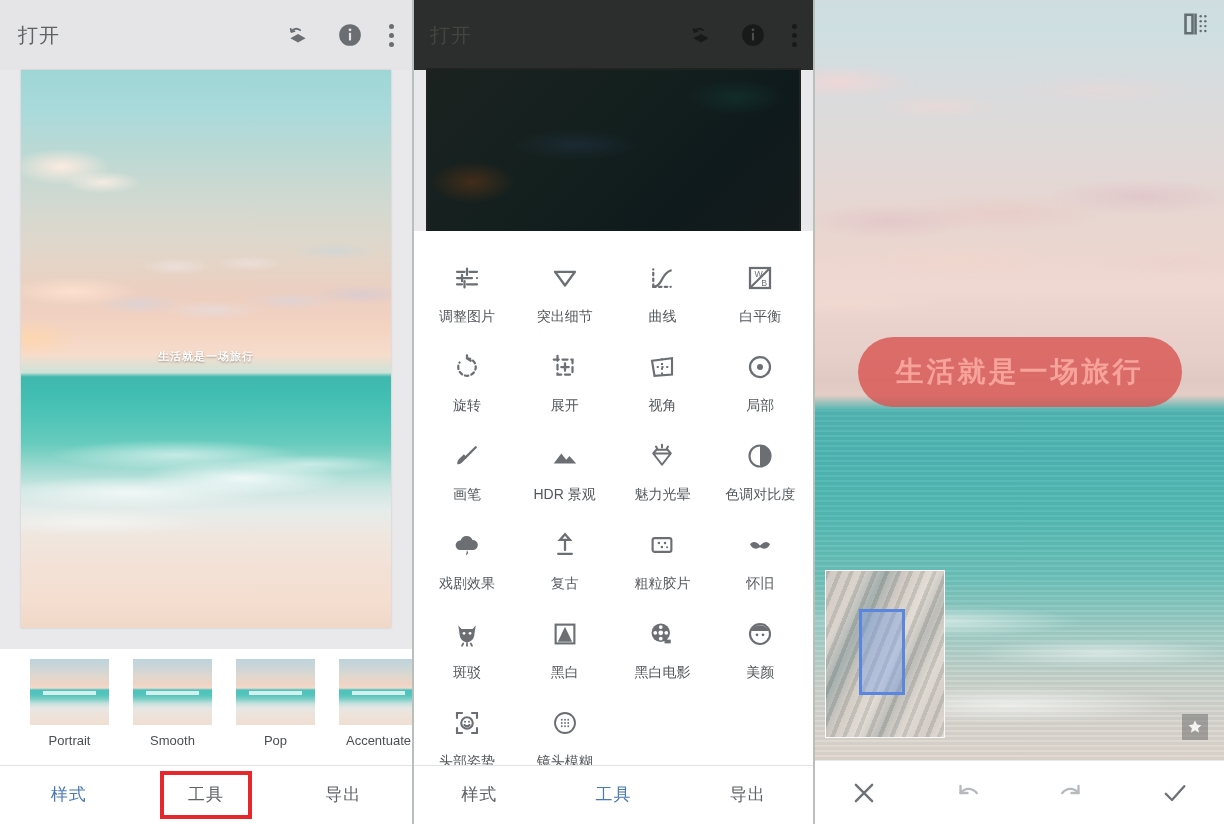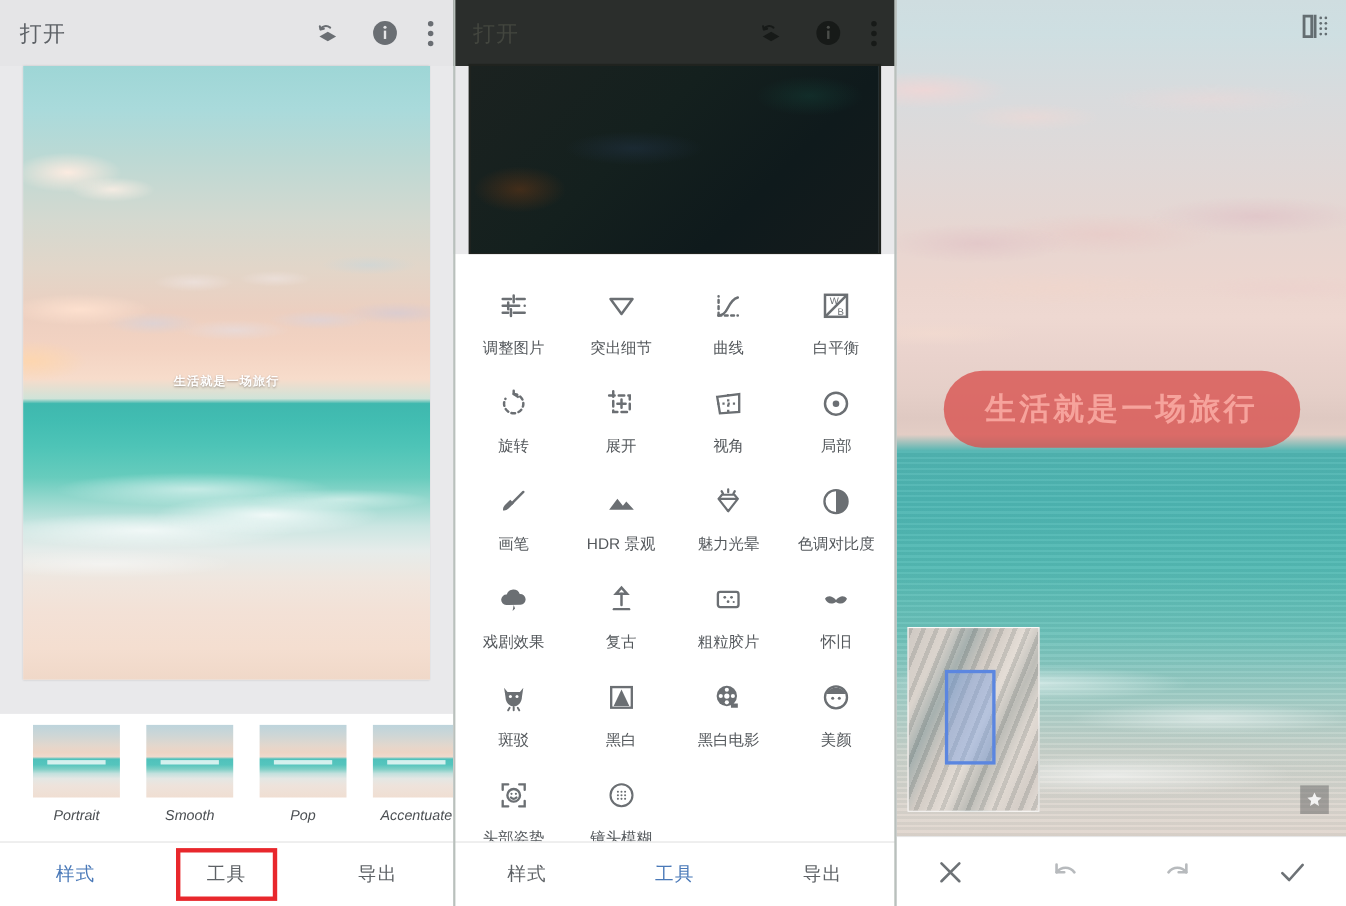--- a/index.html
+++ b/index.html
@@ -12,21 +12,21 @@
   .screen { position: relative; width: 1224px; height: 824px; display: flex; }
 
   
   .panel { position: relative; height: 824px; overflow: hidden; background: #fff; }
   #panel-left   { width: 412px; background: #e9e9eb; }
   #panel-mid    { width: 403px; background: #e9e9eb; }
   #panel-right  { width: 409px; background: #cfd6d8; }
 
   
   .appbar {
-    height: 60px; display: flex; align-items: center;
+    height: 70px; display: flex; align-items: center;
     padding: 0 18px; background: #e5e5e7;
   }
   .appbar-title { font-size: 20px; color: #5d6166; letter-spacing: 1px; }
   .appbar-actions { margin-left: auto; display: flex; align-items: center; gap: 26px; }
   .ico { width: 26px; height: 26px; display: block; }
   .ico svg { width: 100%; height: 100%; display: block; }
   .dots { width: 5px; display: flex; flex-direction: column; gap: 4px; align-items: center; }
   .dots i { width: 5px; height: 5px; border-radius: 50%; background: #6a6e73; display: block; }
 
   
@@ -108,21 +108,21 @@
         #f0dacd 44%, #4fc1bb 47%, #55c5bd 55%, #7fcfc6 61%,
         #c2e0dd 67%, #e4e7e4 74%, #eee3db 84%, #f0ded2 100%);
     position: relative;
   }
   .style-thumb i {
     position: absolute; left: 16%; right: 16%; top: 49%; height: 4px;
     background: rgba(255,255,255,.75); display: block;
   }
   .style-label {
     margin-top: 8px; font-size: 13px; color: #4b4f53;
-    white-space: nowrap; overflow: hidden; font-style: italic;
+    white-space: nowrap; overflow: hidden;
   }
 
   
   .tabbar {
     position: absolute; left: 0; right: 0; bottom: 0; height: 59px;
     background: #fff; display: flex; align-items: flex-end;
     border-top: 1px solid #e3e3e3;
   }
   .tab {
     flex: 1; text-align: center; font-size: 17px; color: #5e6266;

